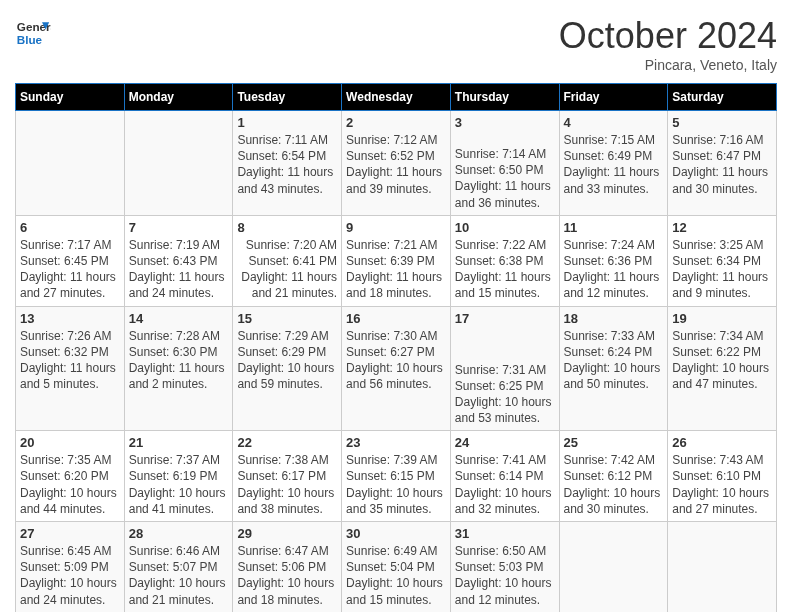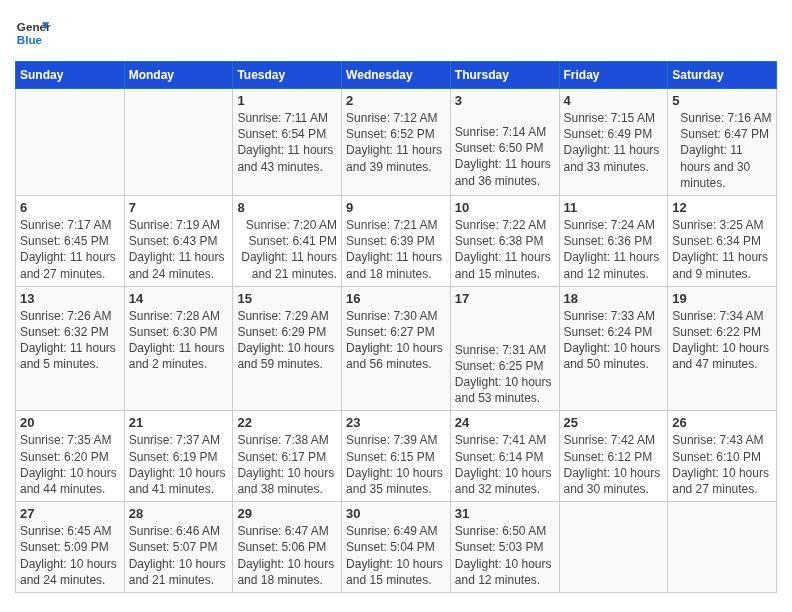--- a/index.html
+++ b/index.html
@@ -36,21 +36,21 @@
     .subtitle {
       font-size: 14px;
       color: #555;
     }
     table {
       width: 100%;
       border-collapse: collapse;
       table-layout: fixed;
     }
     thead th {
-      background-color: #1d4ed8;
+      background-color: #000000;
       color: #fff;
       font-size: 12px;
       padding: 6px 4px;
       text-align: left;
       border: 1px solid #1a73c5;
     }
     tbody td {
       border: 1px solid #ccc;
       vertical-align: top;
       padding: 4px;
@@ -82,20 +82,24 @@
 </head>
 <body>
 
 <div class="header">
   <div class="logo">
     <svg class="logo-icon" viewBox="0 0 40 40" xmlns="http://www.w3.org/2000/svg">
       <text x="2" y="18" font-size="13" font-weight="bold" fill="#333">General</text>
       <text x="2" y="32" font-size="13" font-weight="bold" fill="#1a73c5">Blue</text>
       <polygon points="30,8 38,8 34,16" fill="#1a73c5"></polygon>
     </svg>
+  </div>
+  <div class="title-block">
+    <div class="month-title">October 2024</div>
+    <div class="subtitle">Pincara, Veneto, Italy</div>
   </div>
 </div>
 
 <table>
   <thead>
     <tr id="header-row">
         <th>Sunday</th>
         <th>Monday</th>
         <th>Tuesday</th>
         <th>Wednesday</th>
@@ -127,21 +131,21 @@
 Daylight: 11 hours and 36 minutes.</div>
         </td>
         <td>
           <span class="day-num">4</span>
           <div class="cell-content" style="white-space: pre-line;">Sunrise: 7:15 AM
 Sunset: 6:49 PM
 Daylight: 11 hours and 33 minutes.</div>
         </td>
         <td>
           <span class="day-num">5</span>
-          <div class="cell-content" style="white-space: pre-line; margin-left: 8px;">Sunrise: 7:16 AM
+          <div class="cell-content" style="white-space: pre-line;">Sunrise: 7:16 AM
 Sunset: 6:47 PM
 Daylight: 11 hours and 30 minutes.</div>
         </td>
       </tr>
       <tr>
         <td>
           <span class="day-num">6</span>
           <div class="cell-content" style="white-space: pre-line;">Sunrise: 7:17 AM
 Sunset: 6:45 PM
 Daylight: 11 hours and 27 minutes.</div>

